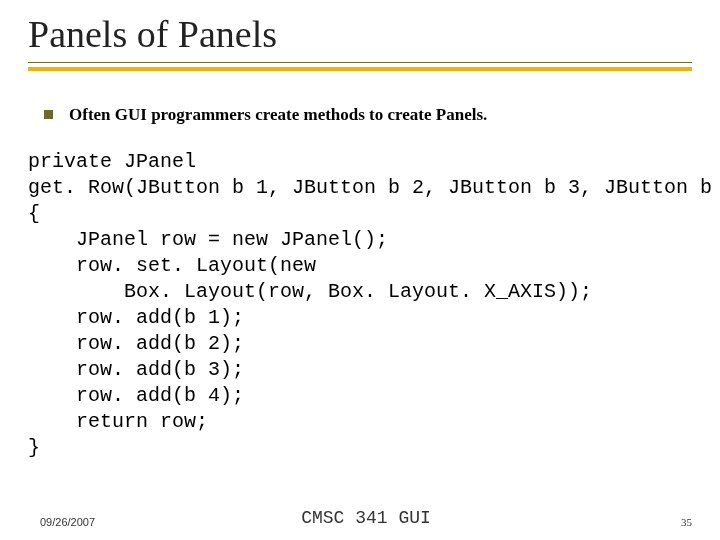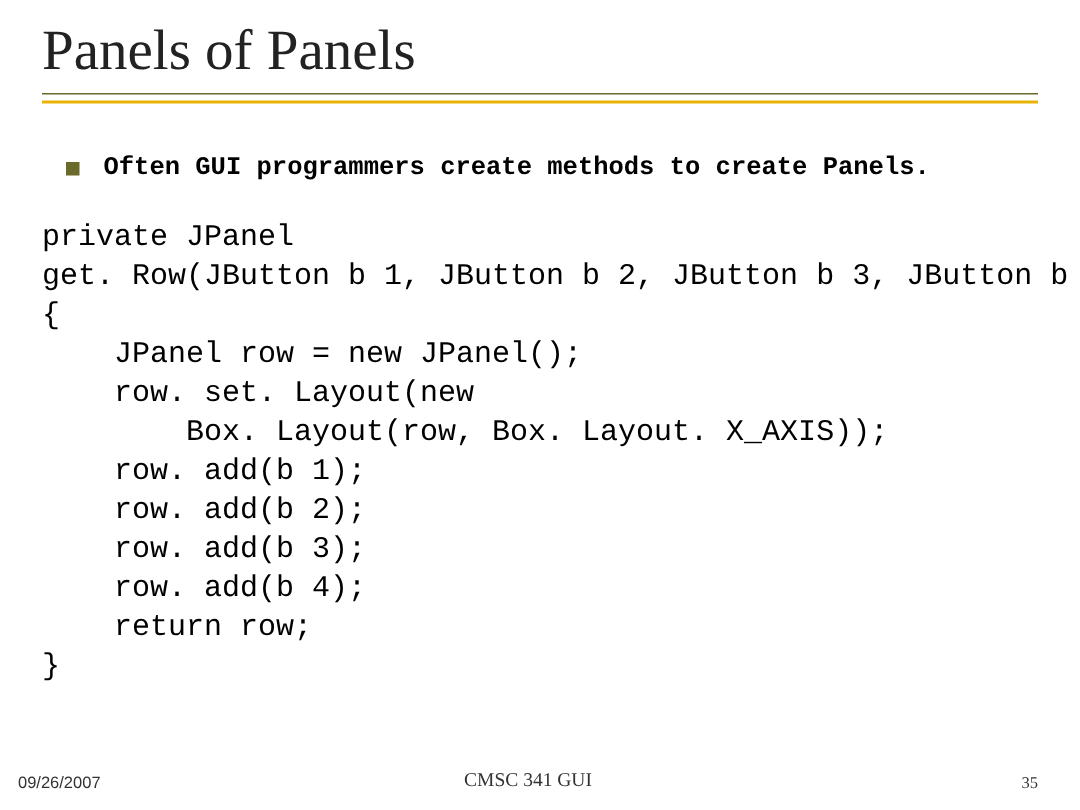--- a/index.html
+++ b/index.html
@@ -13,21 +13,21 @@
     box-sizing: border-box;
   }
   .slide {
     width: 720px;
     height: 540px;
     position: relative;
     box-sizing: border-box;
     padding: 12px 28px 0 28px;
   }
   .title-wrap {
-    border-bottom: 2px solid #eab308;
+    border-bottom: 4px solid #eab308;
     padding-bottom: 4px;
     margin-bottom: 34px;
   }
   .title-inner {
     border-bottom: 1px solid #6a6a2a;
     padding-bottom: 6px;
   }
   .title {
     font-family: "Times New Roman", Times, serif;
     font-size: 38px;
@@ -43,50 +43,50 @@
   }
   .bullet-box {
     width: 9px;
     height: 9px;
     background: #6a6a2a;
     margin-top: 5px;
     margin-right: 16px;
     flex-shrink: 0;
   }
   .bullet-text {
-    font-family: Liberation Mono, monospace;
+    font-family: Liberation Serif, serif;
     font-size: 17px;
     font-weight: bold;
     color: #000;
   }
   .code {
     font-family: "Courier New", Courier, monospace;
     font-size: 20px;
     color: #000;
     white-space: pre;
     line-height: 1.3;
     margin-left: 0;
   }
   .footer {
     position: absolute;
     bottom: 12px;
-    left: 12px;
+    left: 40px;
     right: 28px;
     display: flex;
     align-items: flex-end;
     justify-content: space-between;
     font-size: 11px;
     color: #333;
   }
   .footer .date {
     font-family: Arial, sans-serif;
   }
   .footer .center {
-    font-family: Liberation Serif, serif;
-    font-size: 13px;
+    font-family: Liberation Mono, monospace;
+    font-size: 18px;
     position: absolute;
     left: 50%;
     transform: translateX(-50%);
     bottom: 0;
     text-align: right;
   }
   .footer .num {
     font-family: "Times New Roman", serif;
     font-size: 11px;
   }

